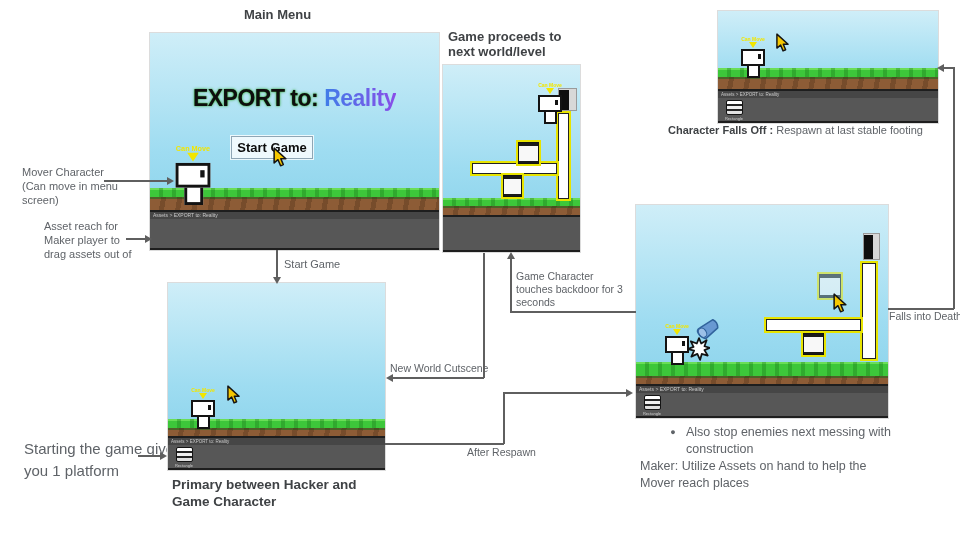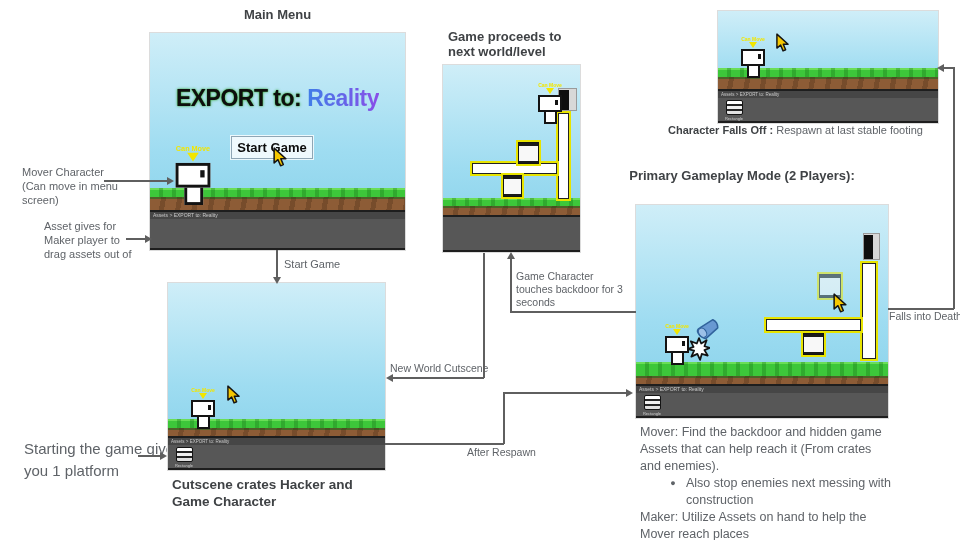--- a/index.html
+++ b/index.html
@@ -82,49 +82,47 @@
 <body>
 
 <div id="canvas">
 
   <div class="h-bold prewrap" style="left:448px; top:29px;">Game proceeds to
 next world/level</div>
 
   <div class="h-bold" style="left:150px; top:7px; width:255px; text-align:center;">Main Menu</div>
 
   <div style="position:absolute; left:592px; top:168px; width:300px; text-align:center; white-space:nowrap;">
-    <div style="font-weight:bold; color:#3f4245; font-size:13px; line-height:15px;">Primary Gameplay Mode (2 Players):</div>
   </div>
 
   <div style="position:absolute; left:668px; top:124px; font-size:11px; white-space:nowrap; color:#5f6368;">
     <span style="font-weight:bold; color:#3f4245;">Character Falls Off :</span><span> Respawn at last stable footing</span>
   </div>
 
-  <div class="h-bold prewrap" style="left:172px; top:476px; font-size:13.5px; line-height:17px;">Cutscene crates Hacker and
+  <div class="h-bold prewrap" style="left:172px; top:476px; font-size:13.5px; line-height:17px;">Primary between Hacker and
 Game Character</div>
 
   <div class="lbl prewrap" style="left:22px; top:165px;">Mover Character
 (Can move in menu
 screen)</div>
-  <div class="lbl prewrap" style="left:44px; top:219px;">Asset gives for
+  <div class="lbl prewrap" style="left:44px; top:219px;">Asset reach for
 Maker player to
 drag assets out of</div>
   <div class="lbl prewrap" style="left:24px; top:438px; font-size:15px; line-height:22px;">Starting the game gives
 you 1 platform</div>
 
   <div class="arrow-lbl" style="left:284px; top:258px; font-size:11px;">Start Game</div>
   <div class="arrow-lbl" style="left:390px; top:362px;">New World Cutscene</div>
   <div class="arrow-lbl" style="left:467px; top:446px;">After Respawn</div>
   <div class="arrow-lbl prewrap" style="left:516px; top:270px; white-space:pre-line;">Game Character
 touches backdoor for 3
 seconds</div>
   <div class="arrow-lbl" style="left:889px; top:310px;">Falls into Death</div>
 
   <div class="notes">
-    <div>Mover: Find the backdoor and hidden game Assets that can help reach it (From crates and enemies).</div>
     <div class="bullet-row">
       <span class="dot">●</span>
       <span>Also stop enemies next messing with construction</span>
     </div>
     <div>Maker: Utilize Assets on hand to help the Mover reach places</div>
   </div>
 
   <div class="ln" style="left:276px; top:250px; width:1.5px; height:28px;"></div>
   <div class="ah ah-down" style="left:273px; top:277px;"></div>
 
@@ -148,21 +146,21 @@
   <div class="ln" style="left:385px; top:443px; width:119px; height:1.5px;"></div>
   <div class="ln" style="left:503px; top:392px; width:1.5px; height:52px;"></div>
   <div class="ln" style="left:503px; top:392px; width:124px; height:1.5px;"></div>
   <div class="ah ah-right" style="left:626px; top:389px;"></div>
 
   <div class="ln" style="left:888px; top:308px; width:66px; height:1.5px;"></div>
   <div class="ln" style="left:953px; top:67px; width:1.5px; height:242px;"></div>
   <div class="ln" style="left:943px; top:67px; width:11px; height:1.5px;"></div>
   <div class="ah ah-left" style="left:937px; top:64px;"></div>
 
-  <div class="shot" style="left:150px; top:33px; width:255px; height:217px;">
+  <div class="shot" style="left:150px; top:33px; width:289px; height:217px;">
     <div class="menu-title">
       <span class="t1">EXPORT to:</span>
       <span class="t2">Reality</span>
     </div>
     <div class="start-btn">Start Game</div>
     <svg class="sprite" style="left:122px; top:114px;" width="16" height="20" viewBox="0 0 13 17">
       <path d="M1.5 1 L1.5 13.5 L4.8 10.8 L7 16 L9.3 15 L7.2 10 L11.5 10 Z" fill="#f6c700" stroke="#141414" stroke-width="1.3" stroke-linejoin="round"></path>
     </svg>
     <div class="char char--lg" style="left:28px; top:130px;">
       <div class="cm">Can Move</div>

